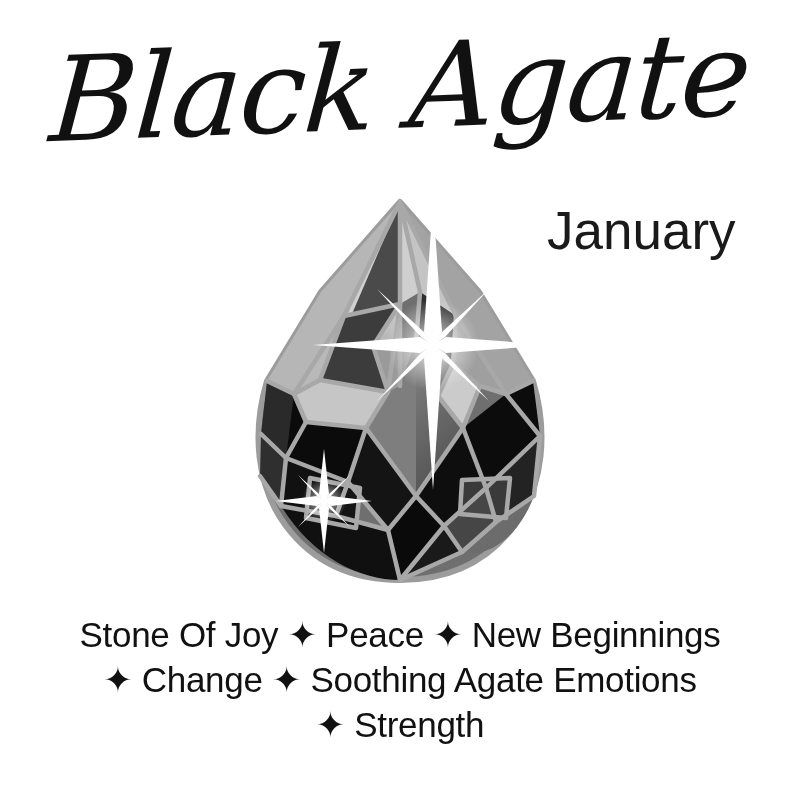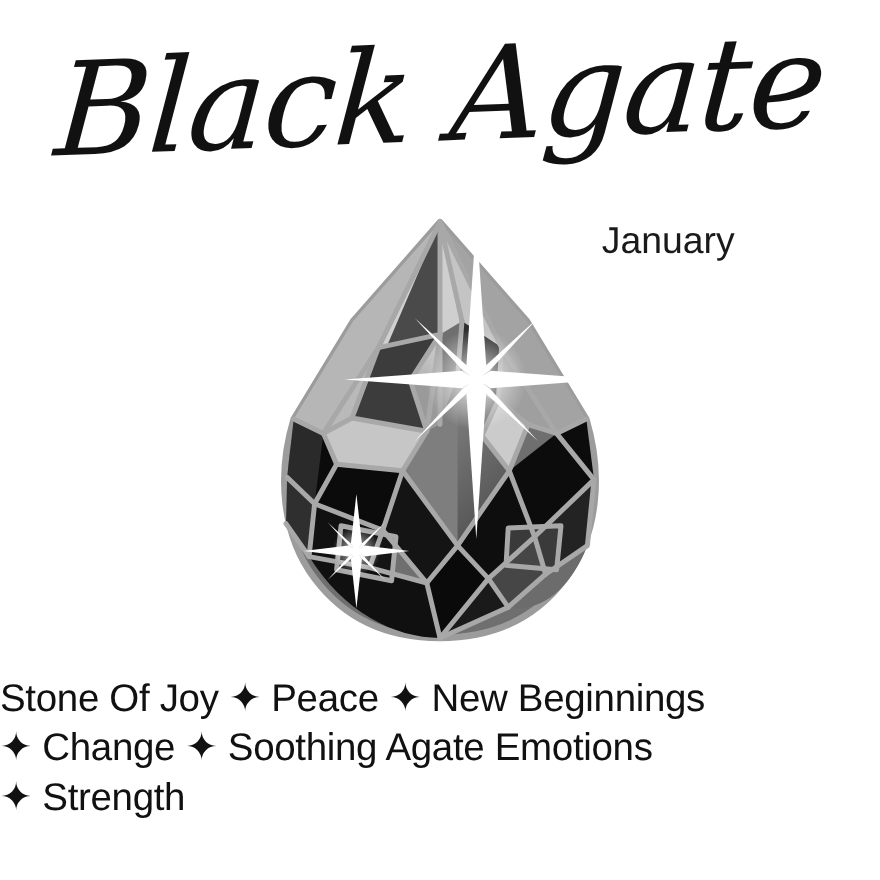--- a/index.html
+++ b/index.html
@@ -36,40 +36,41 @@
     transform:skewX(-6deg) rotate(-2.2deg);
     transform-origin:center center;
     white-space:nowrap;
   }
 
   
   .month {
     position:absolute;
     left:547px; top:200px;
     font-family:"Liberation Sans", sans-serif;
-    font-size:34px;
+    font-size:53px;
     font-weight:400;
     color:#1a1a1a;
     letter-spacing:0px;
     white-space:nowrap;
   }
 
   
   .gem-wrap {
     position:absolute;
     left:248px; top:196px;
     width:304px; height:390px;
   }
   .gem-wrap svg { display:block; width:304px; height:390px; }
 
   
   .keywords {
     position:absolute;
     left:0; top:612px;
     width:800px;
+    text-align:center;
   }
   .kw-line {
     font-family:"Liberation Sans", sans-serif;
     font-size:35px;
     font-weight:400;
     line-height:45px;
     color:#111111;
     white-space:nowrap;
     letter-spacing:-0.3px;
   }

